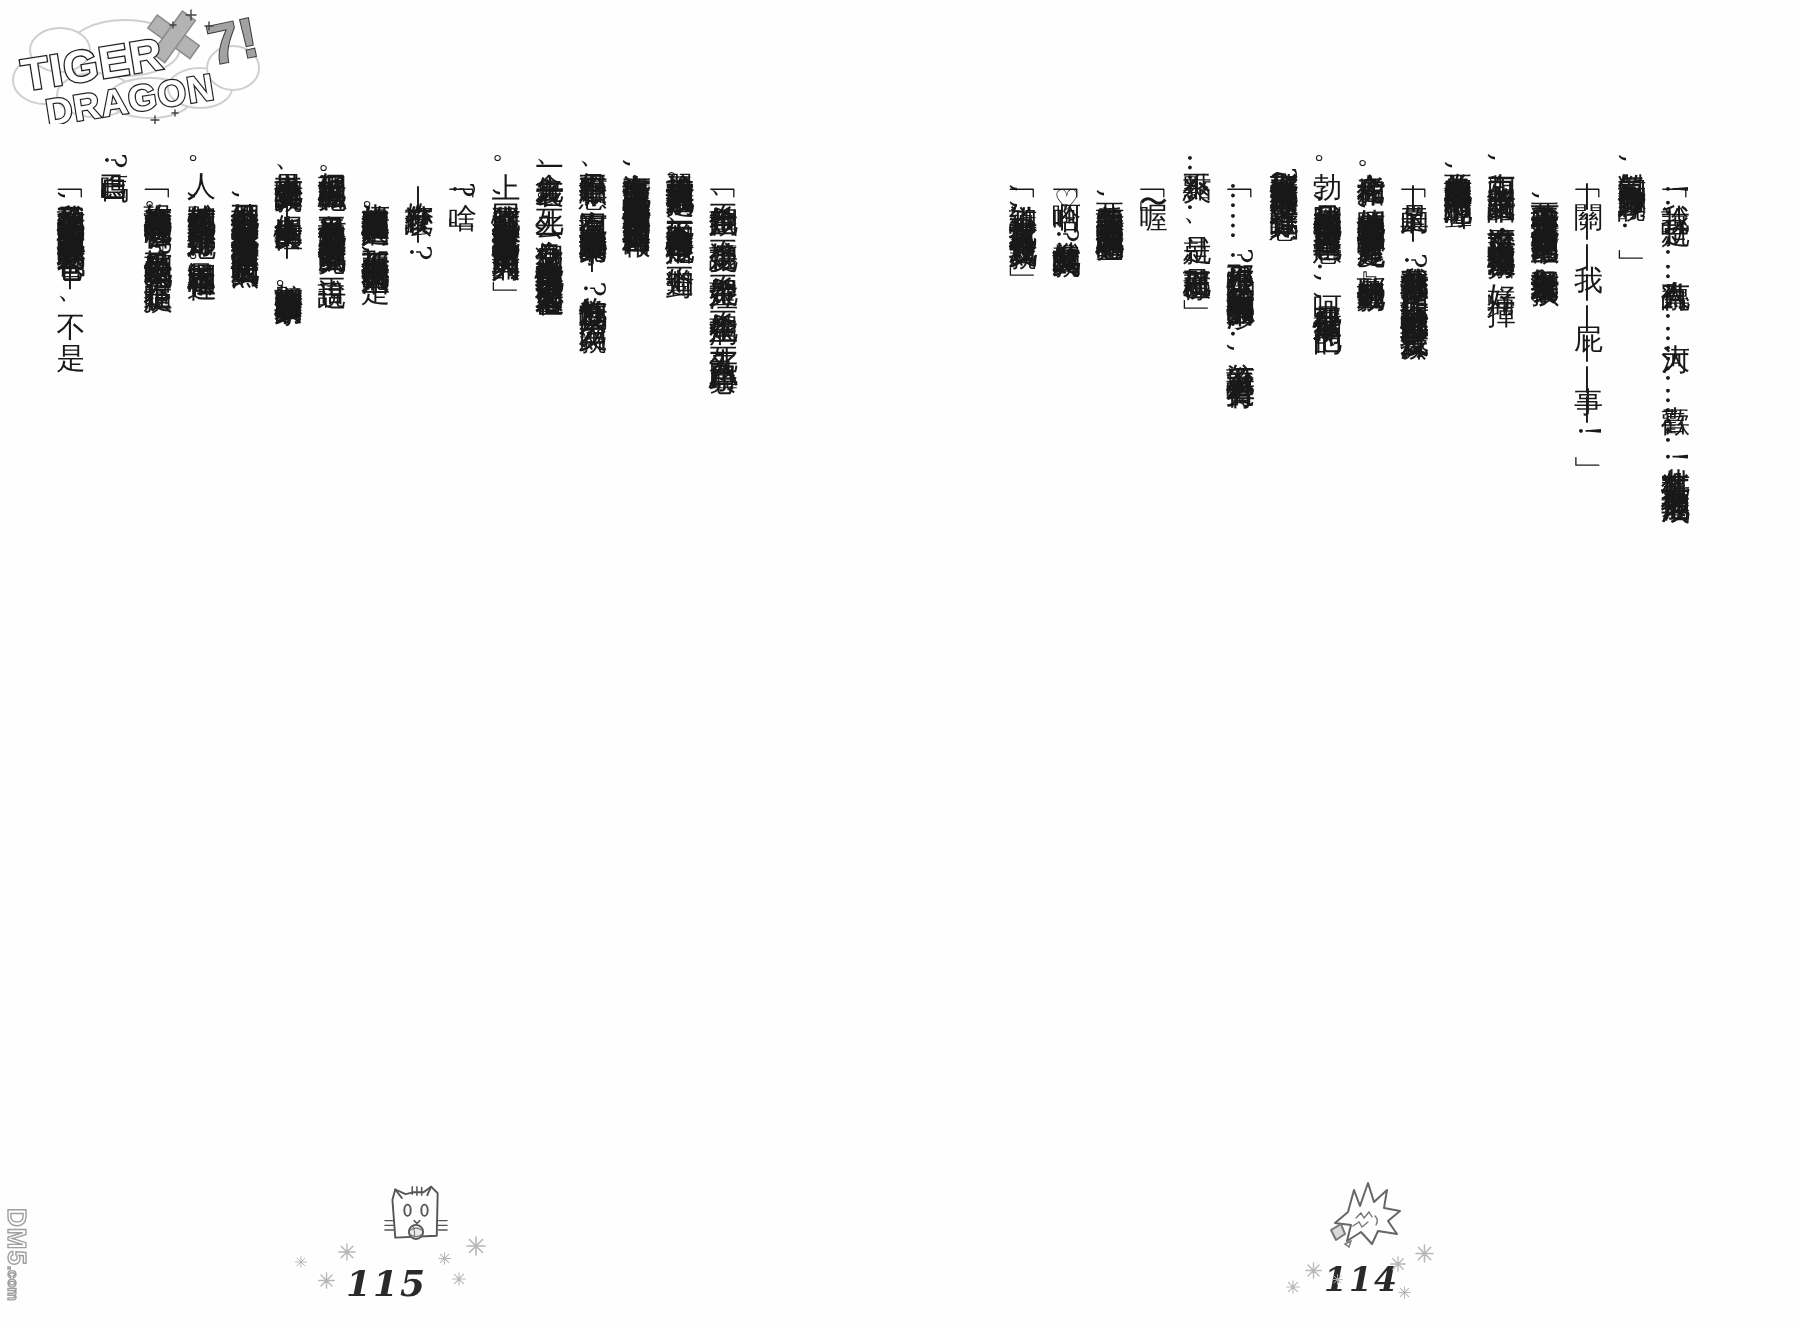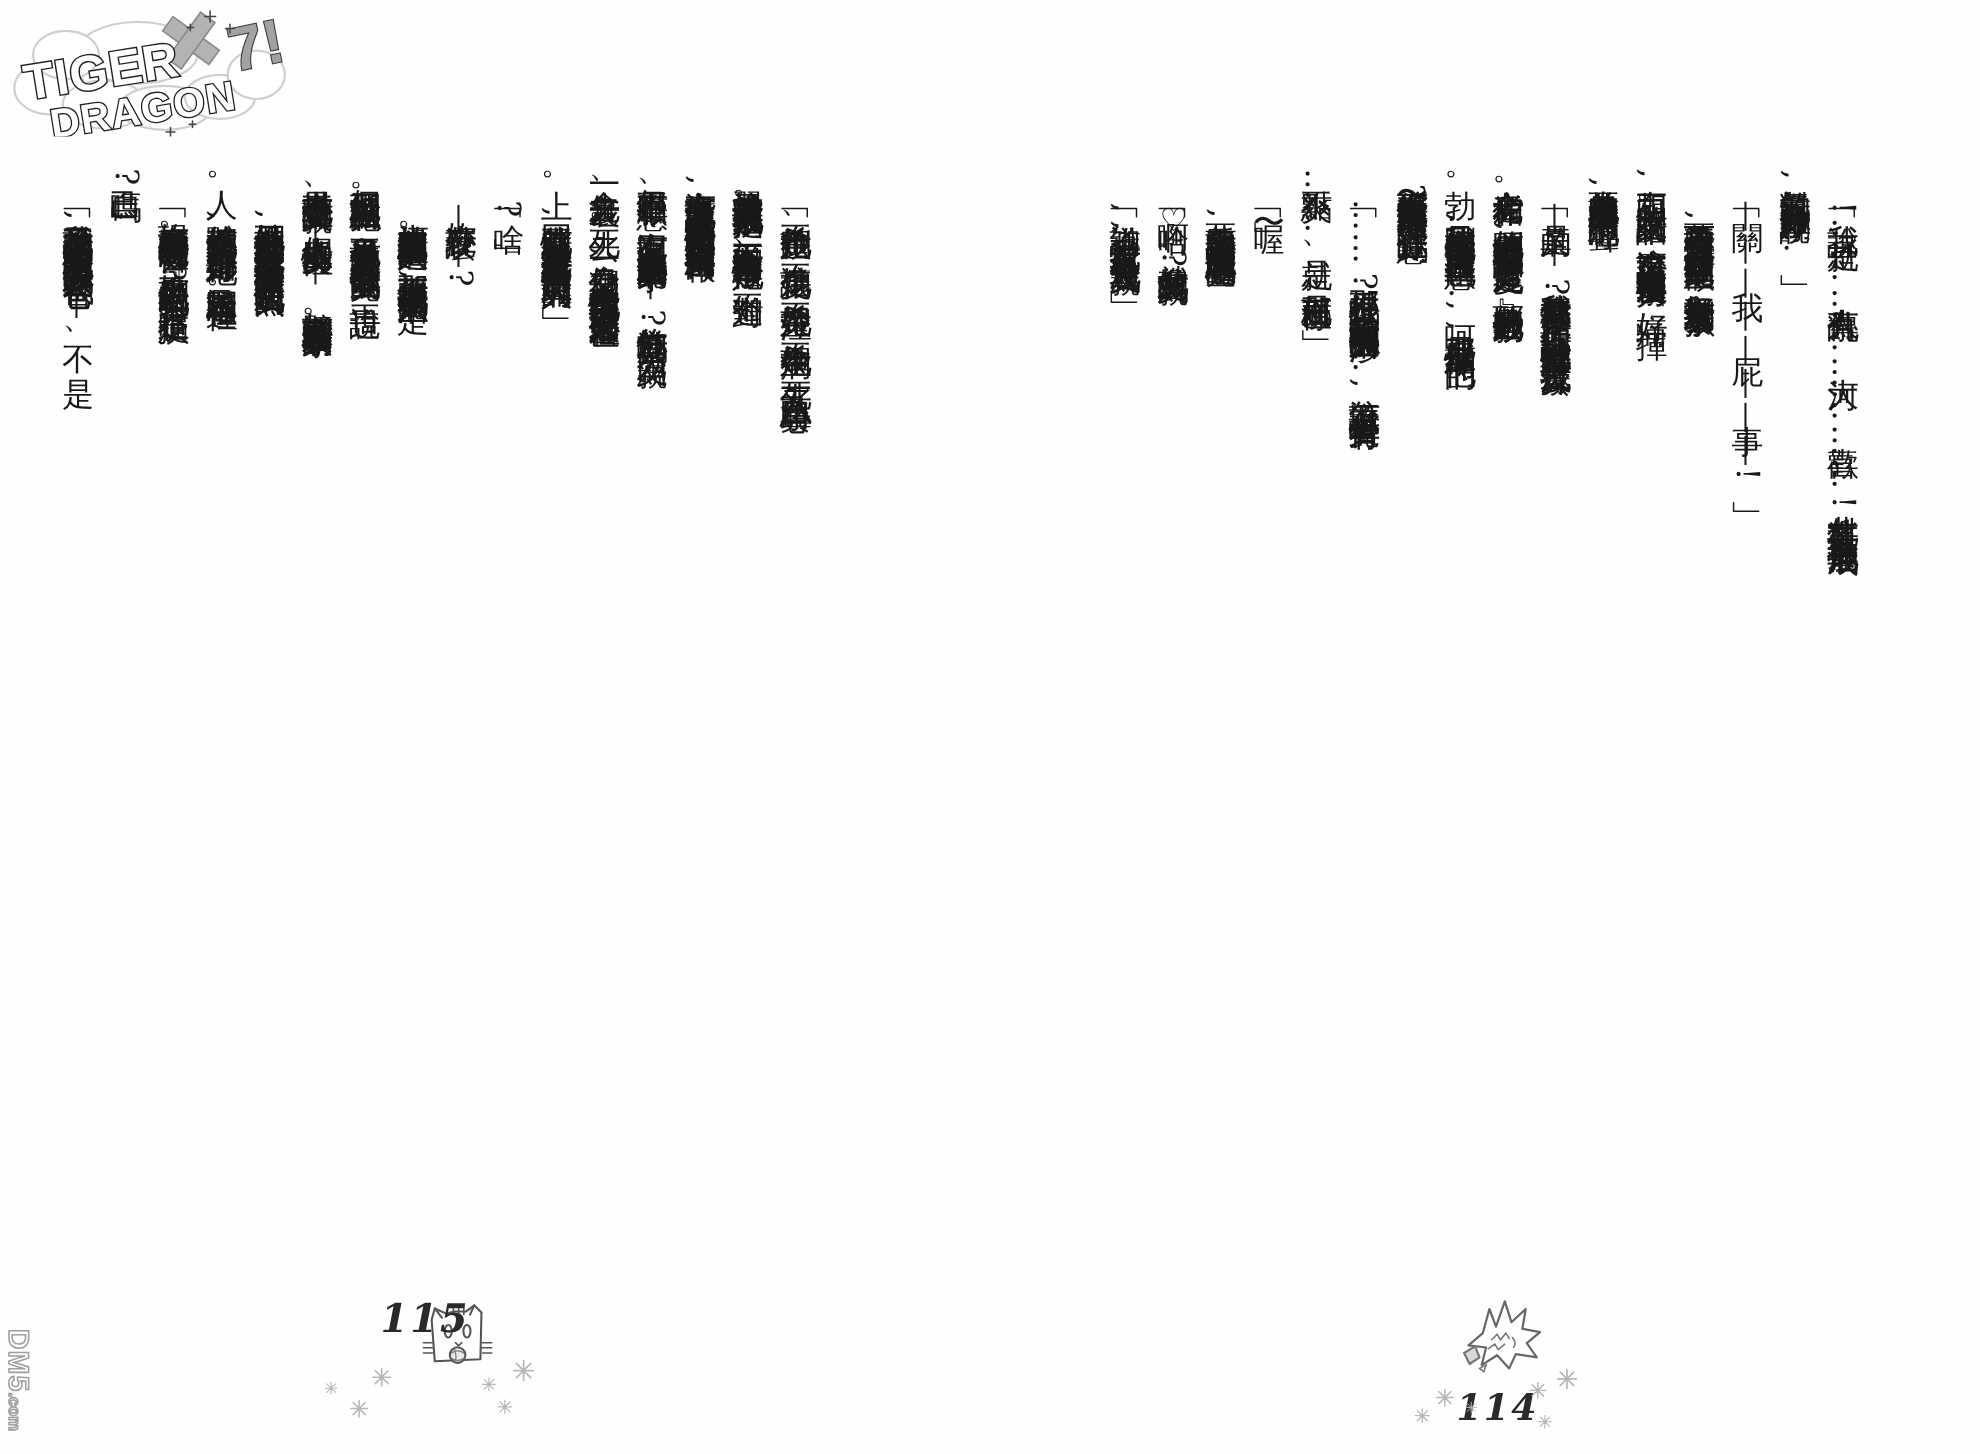--- a/index.html
+++ b/index.html
@@ -19,21 +19,21 @@
   .col{margin:0;padding:0;height:100%;white-space:nowrap;}
   
   .logo{position:absolute;left:5px;top:0px;width:258px;height:124px;}
   .logo svg{width:100%;height:100%;}
   .logo text{font-family:"Liberation Sans","DejaVu Sans",sans-serif;font-weight:bold;}
   
   .pagenum{
     position:absolute;font-family:"DejaVu Serif","Liberation Serif",serif;
     font-style:italic;font-weight:bold;font-size:36px;color:#2a2a2a;letter-spacing:2px;
   }
-  .pagenum-left{left:346px;top:1178px;}
+  .pagenum-left{left:346px;top:1262px;}
   .pagenum-right{left:1324px;top:1260px;font-size:33px;}
   
   .doodle{position:absolute;}
   .cat{left:383px;top:1180px;width:66px;height:68px;}
   .dragon{left:1323px;top:1178px;width:92px;height:82px;}
   .sparkle{position:absolute;}
   
   .watermark{
     position:absolute;left:30px;top:1208px;transform:rotate(90deg);transform-origin:left top;
     font-family:"Liberation Sans","DejaVu Sans",sans-serif;font-weight:800;

